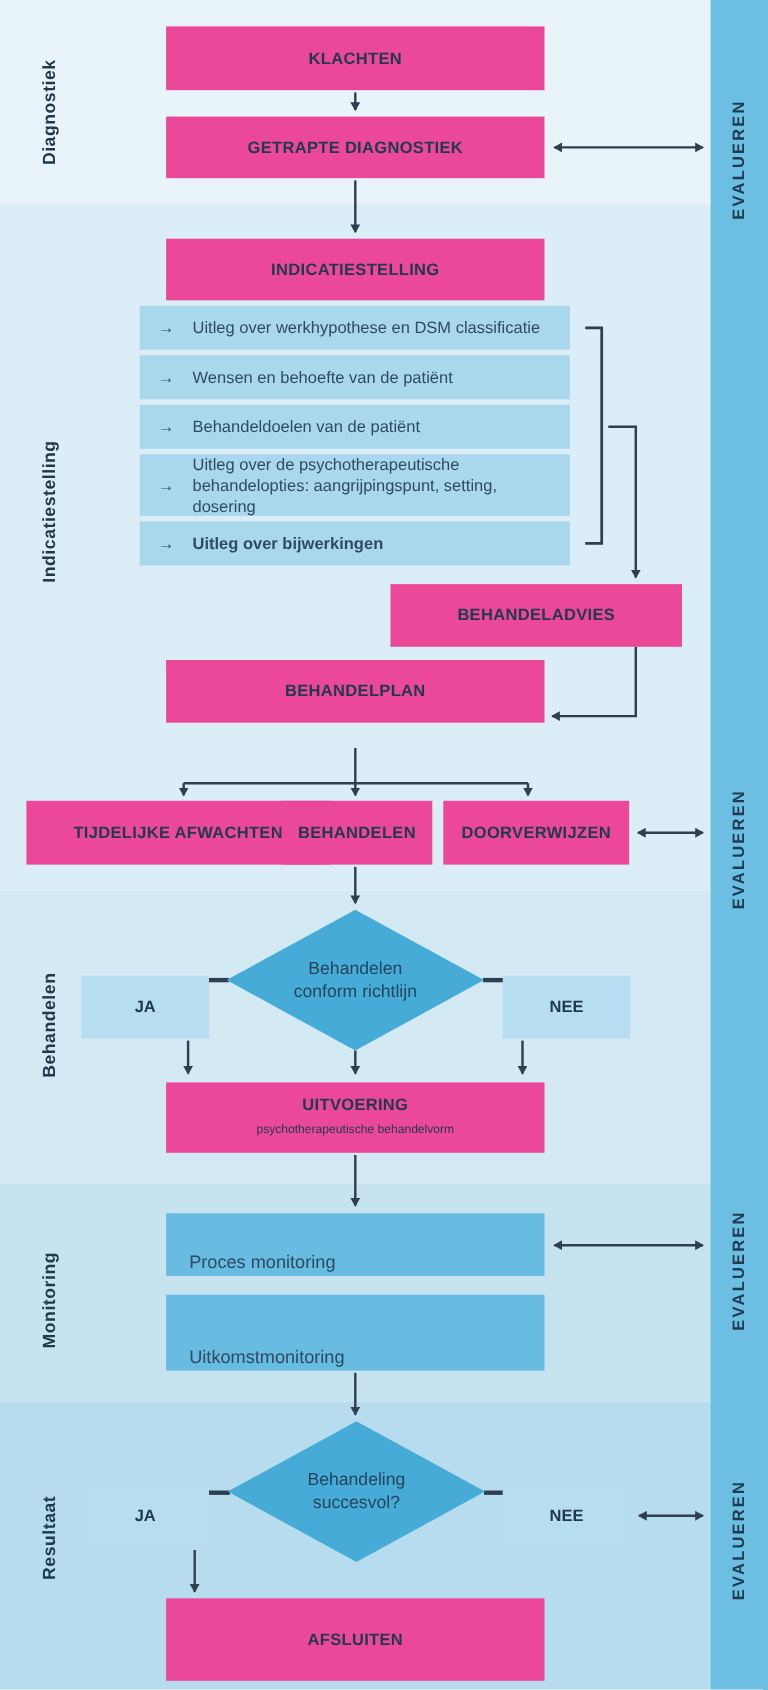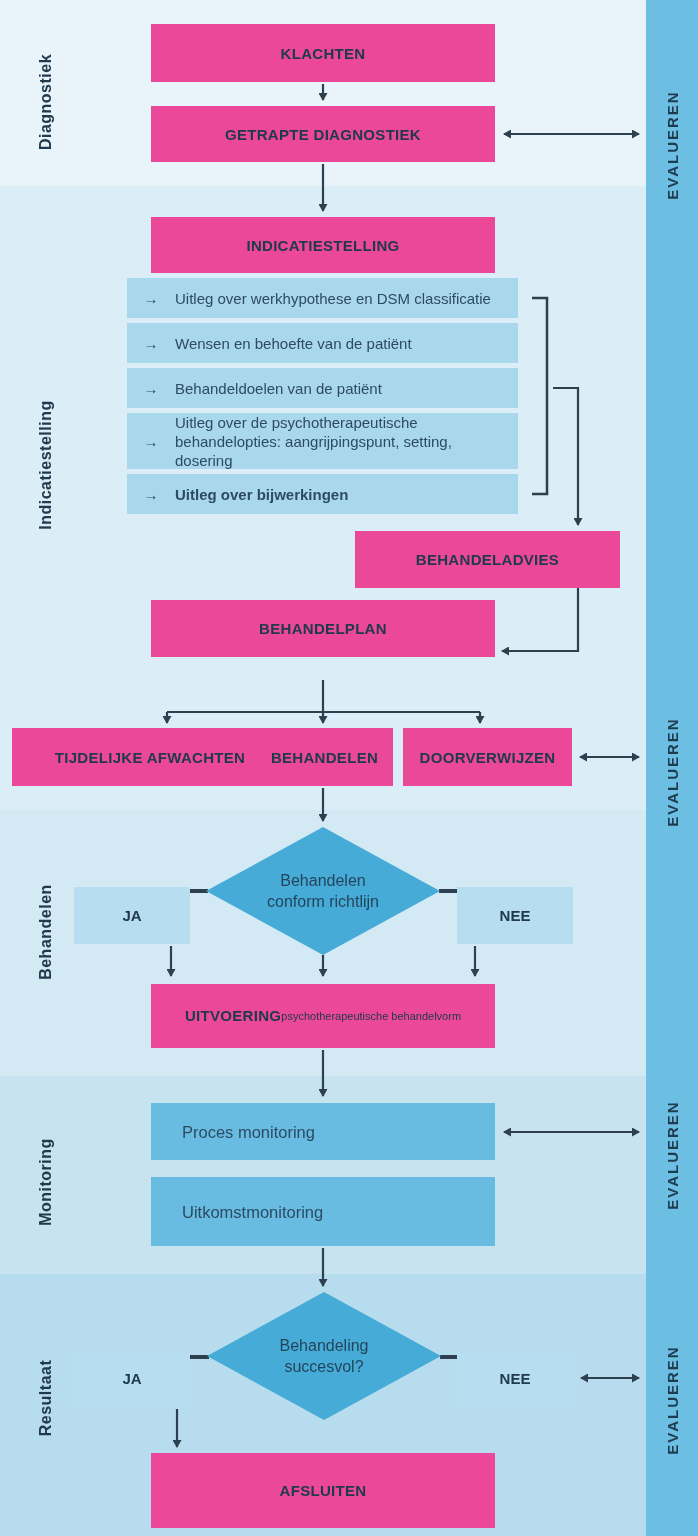--- a/index.html
+++ b/index.html
@@ -18,22 +18,22 @@
   .evlabel{position:absolute;left:672px;transform:translate(-50%,-50%) rotate(-90deg);
            white-space:nowrap;font-weight:bold;color:#1f3b50;font-size:15px;
            letter-spacing:2px;}
   .node{position:absolute;background:#ec4899;display:flex;align-items:center;
         justify-content:center;text-align:center;color:#21394d;font-weight:bold;
         font-size:15px;letter-spacing:0.3px;}
   .node .sub{font-weight:normal;font-size:11px;letter-spacing:0;}
   .lightnode{position:absolute;background:#b7def0;display:flex;align-items:center;
         justify-content:center;color:#21394d;font-weight:bold;font-size:15px;}
   .mononode{position:absolute;background:#68bbe1;display:flex;flex-direction:column;
-        justify-content:center;color:#2d4b63;font-weight:normal;font-size:16.5px;
-        padding-left:31px;box-sizing:border-box;line-height:24px;}
+        justify-content:flex-end;color:#2d4b63;font-weight:normal;font-size:16.5px;
+        padding-left:21px;box-sizing:border-box;line-height:24px;}
   .check{position:absolute;left:127px;width:391px;background:#a9d7ec;
          display:flex;align-items:center;color:#2d4b63;font-size:15px;
          box-sizing:border-box;padding:4px 14px 4px 0;line-height:19px;}
   .check .barrow{width:48px;flex:0 0 48px;text-align:center;color:#2d4b63;}
   .check.bold{font-weight:bold;}
   .diamond{position:absolute;background:#47abd8;
            clip-path:polygon(50% 0%,100% 50%,50% 100%,0% 50%);
            display:flex;flex-direction:column;align-items:center;justify-content:center;
            color:#23455c;font-size:16px;line-height:21px;text-align:center;}
   svg.wires{position:absolute;top:0;left:0;pointer-events:none;}
@@ -135,31 +135,31 @@
     <span>Uitleg over de psychotherapeutische behandelopties: aangrijpingspunt, setting, dosering</span>
   </div>
   <div class="check bold" style="top:474px;height:40px">
     <span class="barrow">→</span>
     <span>Uitleg over bijwerkingen</span>
   </div>
 
   <div class="node" style="left:355px;top:531px;width:265px;height:57px">BEHANDELADVIES</div>
   <div class="node" style="left:151px;top:600px;width:344px;height:57px">BEHANDELPLAN</div>
 
-  <div class="node" style="left:12px;top:728px;width:276px;height:58px">TIJDELIJKE AFWACHTEN</div>
+  <div class="node" style="left:24px;top:728px;width:276px;height:58px">TIJDELIJKE AFWACHTEN</div>
   <div class="node" style="left:256px;top:728px;width:137px;height:58px">BEHANDELEN</div>
   <div class="node" style="left:403px;top:728px;width:169px;height:58px">DOORVERWIJZEN</div>
 
   <div class="diamond" style="left:206px;top:827px;width:234px;height:128px">
     <span>Behandelen</span>
     <span>conform richtlijn</span>
   </div>
   <div class="lightnode" style="left:74px;top:887px;width:116px;height:57px">JA</div>
   <div class="lightnode" style="left:457px;top:887px;width:116px;height:57px">NEE</div>
-  <div class="node" style="left:151px;top:984px;width:344px;height:64px;line-height:22px">
+  <div class="node" style="left:151px;top:984px;width:344px;height:64px;flex-direction:column;line-height:22px">
     <span>UITVOERING</span>
     <span class="sub">psychotherapeutische behandelvorm</span>
   </div>
 
   <div class="mononode" style="left:151px;top:1103px;width:344px;height:57px">
     <span>Proces monitoring</span>
   </div>
   <div class="mononode" style="left:151px;top:1177px;width:344px;height:69px">
     <span>Uitkomstmonitoring</span>
   </div>

